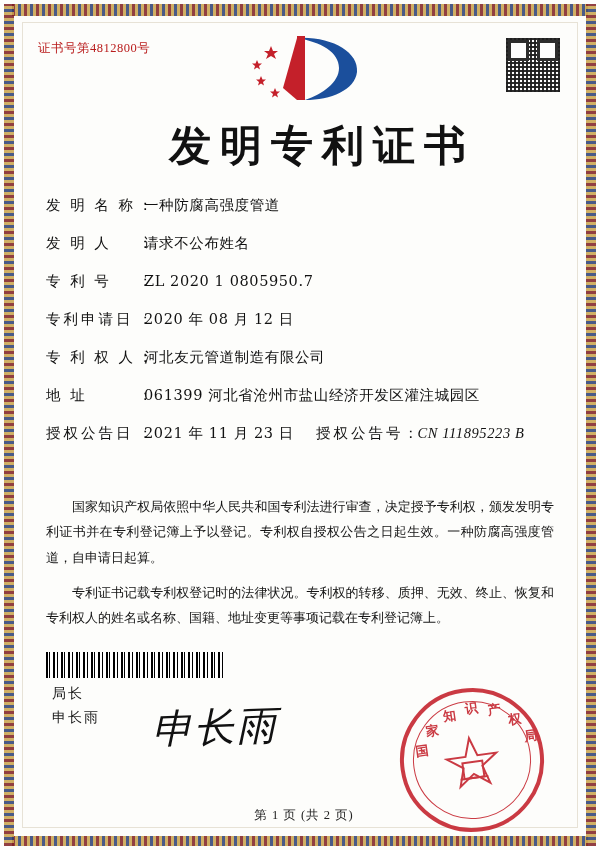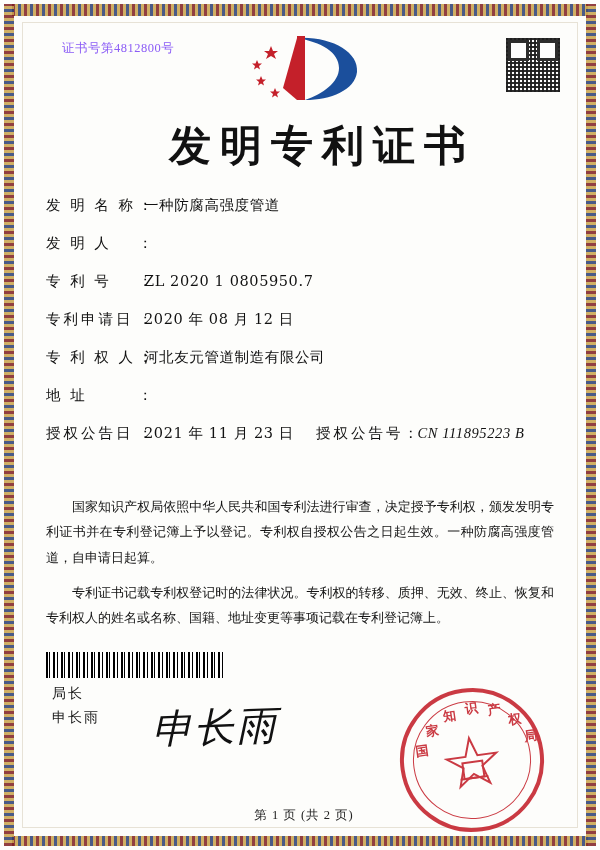--- a/index.html
+++ b/index.html
@@ -57,23 +57,22 @@
     pointer-events: none;
   }
 
   
   .cert-number {
     position: absolute;
     left: 38px;
     top: 40px;
     font-size: 12.5px;
     letter-spacing: .5px;
-    color: #8b5cf6;
-    white-space: nowrap;
-    margin-left: 24px;
+    color: #b91c1c;
+    white-space: nowrap;
   }
   .qr-code {
     position: absolute;
     right: 40px;
     top: 38px;
     width: 54px;
     height: 54px;
     background:
       repeating-linear-gradient(0deg, #111 0 2px, #fff 2px 4px),
       repeating-linear-gradient(90deg, #111 0 2px, #fff 2px 4px);
@@ -300,20 +299,21 @@
 
     <div class="field-row">
       <span class="field-label">发 明 名 称</span>
       <span class="field-sep">：</span>
       <span class="field-value handwrite">一种防腐高强度管道</span>
     </div>
 
     <div class="field-row">
       <span class="field-label">发 明 人</span>
       <span class="field-sep">：</span>
+      <span class="field-value handwrite">请求不公布姓名</span>
     </div>
 
     <div class="field-row">
       <span class="field-label">专 利 号</span>
       <span class="field-sep">：</span>
       <span class="field-value handwrite">ZL 2020 1 0805950.7</span>
     </div>
 
     <div class="field-row">
       <span class="field-label">专利申请日</span>
@@ -323,20 +323,21 @@
 
     <div class="field-row">
       <span class="field-label">专 利 权 人</span>
       <span class="field-sep">：</span>
       <span class="field-value handwrite">河北友元管道制造有限公司</span>
     </div>
 
     <div class="field-row">
       <span class="field-label">地 址</span>
       <span class="field-sep">：</span>
+      <span class="field-value handwrite">061399 河北省沧州市盐山经济开发区灌注城园区</span>
     </div>
 
     <div class="field-row split">
       <span class="field-label">授权公告日</span>
       <span class="field-sep">：</span>
       <span class="field-value handwrite">2021 年 11 月 23 日</span>
       <span class="field-label-2">授权公告号</span>
       <span class="field-sep">：</span>
       <span class="field-value-2 handwrite">CN 111895223 B</span>
     </div>

